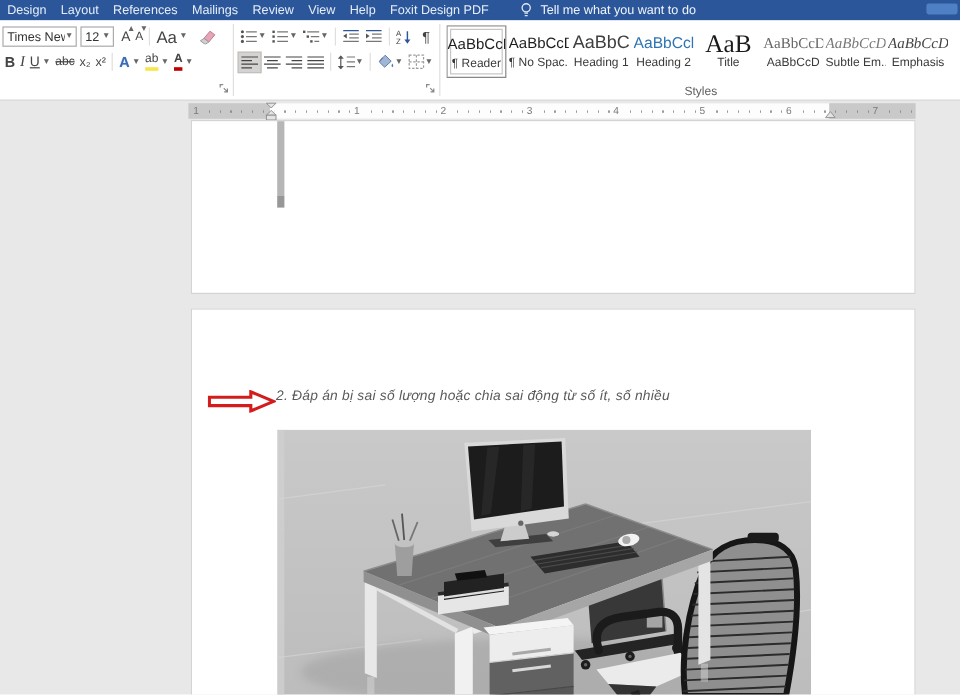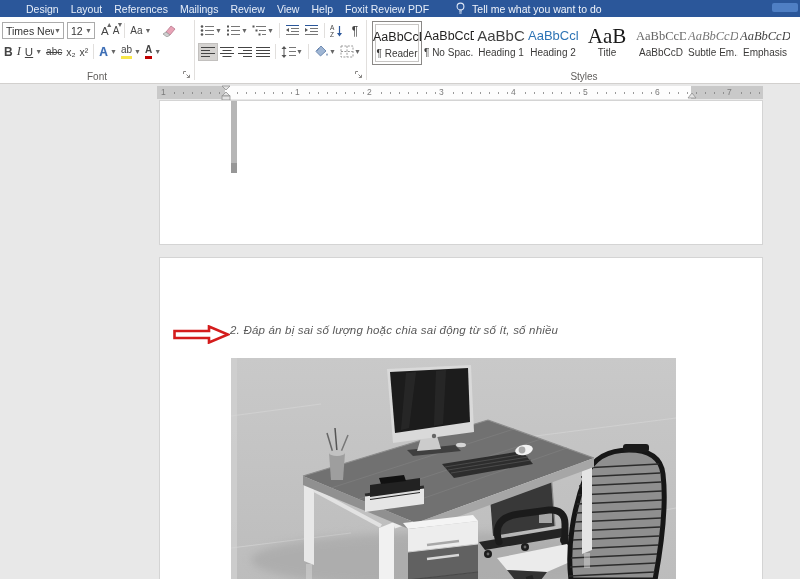--- a/index.html
+++ b/index.html
@@ -1,21 +1,21 @@
 <!DOCTYPE html>
 <html><head>
 <meta charset="utf-8">
 <style>
   html,body{margin:0;padding:0;}
   .app{position:relative;width:800px;height:579px;overflow:hidden;background:#fff;
        font-family:"Liberation Sans",sans-serif;-webkit-font-smoothing:antialiased;}
 
   
   .menubar{position:absolute;left:0;top:0;width:800px;height:17px;background:#2b579a;
-           display:flex;align-items:center;padding-left:26px;gap:12px;box-sizing:border-box;}
+           display:flex;align-items:center;padding-left:6px;gap:12px;box-sizing:border-box;}
   .menubar .mi{color:#e6edf8;font-size:10.5px;white-space:nowrap;cursor:default;}
   .tellme{display:flex;align-items:center;gap:6px;margin-left:14px;}
   .tellme .mi{color:#f0f4fb;}
   .win-accent{position:absolute;right:2px;top:3px;width:26px;height:9px;background:#4f7fc4;border-radius:2px;}
 
   
   .ribbon{position:absolute;left:0;top:17px;width:800px;height:67px;background:#fff;
           border-bottom:1px solid #d2d0ce;box-sizing:border-box;font-size:11px;color:#444;}
   .group{position:absolute;top:0;bottom:0;}
   .gsep{position:absolute;top:3px;bottom:3px;width:1px;background:#e1dfdd;}
@@ -35,21 +35,21 @@
   .fx-i{font-style:italic;font-family:"Liberation Serif",serif;font-size:12.5px;color:#444;}
   .fx-u{text-decoration:underline;font-size:11.5px;color:#444;}
   .fx-abc{text-decoration:line-through;font-size:10px;color:#444;}
   .fx-sub,.fx-sup{font-size:10.5px;color:#444;}
   .fx-A-effects{color:#3b6cb4;font-size:12px;font-weight:bold;text-shadow:0 0 1px #9db7de;}
   .bar-under{display:inline-block;line-height:1;}
   .bar-under .t{display:block;font-size:10px;color:#444;}
   .bar-under .bar{display:block;height:3px;margin-top:1px;}
   .grow-shrink{position:relative;font-size:11.5px;color:#444;}
   .grow-shrink .tic{position:absolute;top:-4px;right:-4px;font-size:7px;color:#666;}
-  .aa{font-size:10px;color:#444;}
+  .aa{font-size:14px;color:#444;}
 
   
   .styles-row{position:absolute;left:4px;top:4px;right:0;height:44px;display:flex;gap:2px;overflow:hidden;}
   .style-item{width:50px;flex:0 0 auto;text-align:center;padding-top:3px;box-sizing:border-box;}
   .style-item.sel{border:1px solid #8a8886;background:#fff;box-shadow:inset 0 0 0 2px #fff,inset 0 0 0 3px #c8c6c4;}
   .sprev{height:22px;line-height:24px;font-size:12.5px;color:#201f1e;white-space:nowrap;overflow:hidden;}
   .slabel{font-size:10px;color:#3b3a39;margin-top:1px;white-space:nowrap;overflow:hidden;}
   .p-h1{color:#404040;font-size:15px;}
   .p-h2{color:#2e74b5;font-size:13px;}
   .p-title{font-family:"Liberation Serif",serif;font-size:21px;color:#1a1a1a;}
@@ -86,21 +86,21 @@
 <div class="app">
 
   <div class="menubar">
     <span class="mi">Design</span>
     <span class="mi">Layout</span>
     <span class="mi">References</span>
     <span class="mi">Mailings</span>
     <span class="mi">Review</span>
     <span class="mi">View</span>
     <span class="mi">Help</span>
-    <span class="mi">Foxit Review PDF</span>
+    <span class="mi">Foxit Design PDF</span>
     <span class="tellme">
       <svg width="11" height="13" viewBox="0 0 11 13">
         <circle cx="5.5" cy="4.5" r="3.4" fill="none" stroke="#dfe8f7" stroke-width="1.1"></circle>
         <line x1="4" y1="9" x2="7" y2="9" stroke="#dfe8f7" stroke-width="1.1"></line>
         <line x1="4.3" y1="11" x2="6.7" y2="11" stroke="#dfe8f7" stroke-width="1.1"></line>
       </svg>
       <span class="mi">Tell me what you want to do</span>
     </span>
     <div class="win-accent"></div>
   </div>
@@ -168,21 +168,20 @@
           <span class="caret" style="margin-left:2px;">▼</span>
         </div>
         <div class="btn">
           <span class="bar-under">
             <span class="t" style="font-weight:bold;">A</span>
             <span class="bar" style="background:#c00000;"></span>
           </span>
           <span class="caret" style="margin-left:2px;">▼</span>
         </div>
       </div>
-      <div class="glabel">Font</div>
       <span class="launcher">
         <svg width="9" height="9" viewBox="0 0 9 9">
             <path d="M1.5 4 V1.5 H4" fill="none" stroke="#8a8886" stroke-width="1"></path>
             <path d="M4.5 4.5 L7.5 7.5 M7.5 4.8 V7.5 H4.8" fill="none" stroke="#8a8886" stroke-width="1"></path>
           </svg>
       </span>
     </div>
 
     <div class="gsep" style="left:194px;"></div>
 

